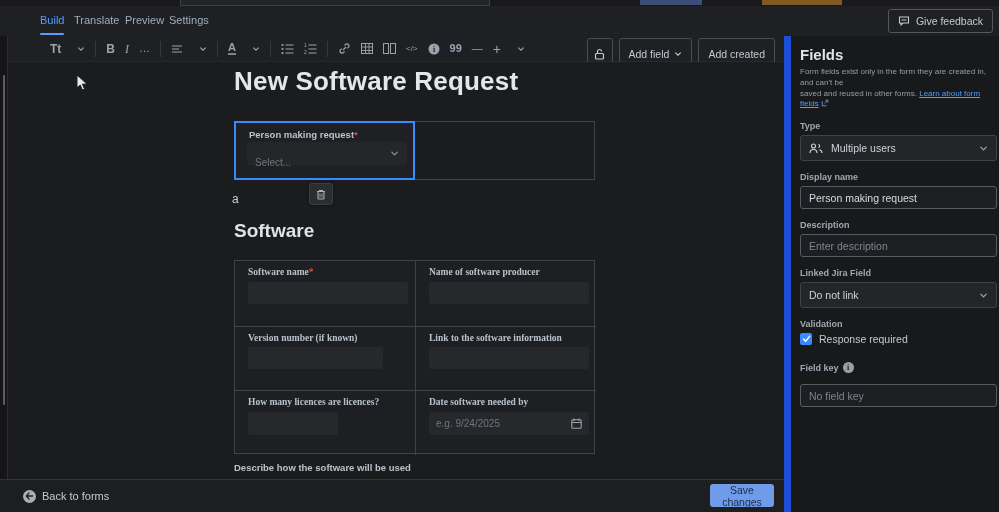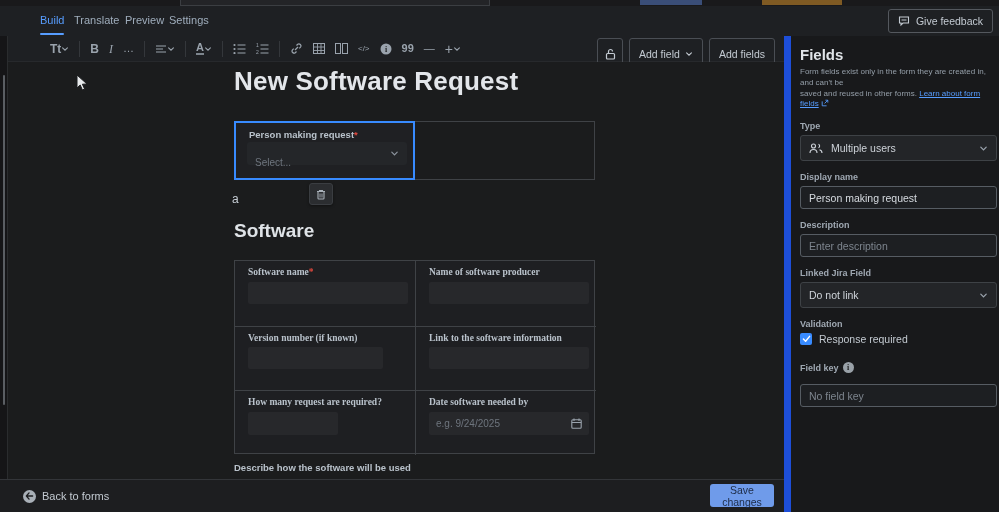--- a/index.html
+++ b/index.html
@@ -21,21 +21,21 @@
   .tab { position:absolute; top:8px; font-size:11px; color:#9fadbc; cursor:default; }
   .tab.active { color:#579dff; }
   .tab-underline { position:absolute; top:27px; height:2px; background:#579dff; border-radius:1px; }
   #give-feedback { position:absolute; right:6px; top:3px; height:24px; padding:0 9px; display:flex; align-items:center; gap:6px;
     border:1px solid #54585e; border-radius:3px; background:transparent; color:#c3cad2; font-size:10.5px; }
 
   
   #toolbar { left:8px; top:36px; width:776px; height:26px; background:#1e2023; display:flex; align-items:center; padding-left:32px; border-bottom:1px solid #27292c; }
   .tgroup { display:flex; align-items:center; gap:10px; padding:0 10px; border-right:1px solid #34373b; height:16px; }
   .tgroup:last-child { border-right:none; }
-  .ticon { color:#9aa3ad; font-size:11px; line-height:1; display:flex; align-items:center; gap:0; }
+  .ticon { color:#9aa3ad; font-size:11px; line-height:1; display:flex; align-items:center; gap:16px; }
   .ticon svg { display:block; }
   .tt { font-size:12px; font-weight:bold; }
   .bold-g { font-weight:bold; font-size:12px; }
   .italic-g { font-style:italic; font-family:"Liberation Serif", serif; font-size:12px; }
   .quote-g { font-weight:bold; font-size:11px; }
   .a-color { font-size:11px; font-weight:bold; border-bottom:2px solid #7d858d; padding-bottom:0px; }
   #toolbar-right { position:absolute; right:224px; top:38px; display:flex; gap:6px; align-items:center; }
   .tbtn { height:32px; display:flex; align-items:center; gap:5px; padding:0 9px; border:1px solid #4a4e54; border-radius:3px; background:transparent; color:#c3cad2; font-size:10.5px; }
   .tbtn.icononly { width:26px; justify-content:center; padding:0; }
 
@@ -217,21 +217,21 @@
         <path d="M3.5 5.5 V3.5 a2 2 0 0 1 4 0" fill="none" stroke="#c3cad2" stroke-width="1.2"></path>
       </svg>
   </button>
   <button class="tbtn">
     <span>Add field</span>
     <svg width="8" height="8" viewBox="0 0 10 10">
         <path d="M2 3.5 L5 6.5 L8 3.5" stroke="#c3cad2" fill="none" stroke-width="1.4" stroke-linecap="round"></path>
       </svg>
   </button>
   <button class="tbtn">
-    <span>Add fields</span>
+    <span>Add created</span>
   </button>
 </div>
 
 <div id="gutter" class="abs"></div>
 <div id="scrollthumb" class="abs"></div>
 
 <div id="canvas" class="abs">
   <div id="form-title" class="abs">New Software Request</div>
 
   <div id="row1" class="abs frow"></div>
@@ -274,21 +274,21 @@
     </div>
     <div class="gcell" style="left:0;top:66px;width:180px;height:63px">
       <span class="cell-label">Version number (if known)</span>
       <input class="ginput" style="left: 13px; top: 20px; width: 135px; height: 22px;">
     </div>
     <div class="gcell" style="left:181px;top:66px;width:180px;height:63px">
       <span class="cell-label">Link to the software information</span>
       <input class="ginput" style="left: 13px; top: 20px; width: 160px; height: 22px;">
     </div>
     <div class="gcell" style="left:0;top:130px;width:180px;height:64px">
-      <span class="cell-label">How many request are required?</span>
+      <span class="cell-label">How many licences are licences?</span>
       <input class="ginput" style="left: 13px; top: 21px; width: 90px; height: 23px;">
     </div>
     <div class="gcell" style="left:181px;top:130px;width:180px;height:64px">
       <span class="cell-label">Date software needed by</span>
       <div id="date-wrap">
         <span class="ph">e.g. 9/24/2025</span>
         <svg width="11" height="11" viewBox="0 0 11 11">
             <rect x="0.8" y="1.8" width="9.4" height="8.4" rx="1" fill="none" stroke="#9aa3ad" stroke-width="1.1"></rect>
             <path d="M3 0.5 v2.5 M8 0.5 v2.5 M0.8 4.5 h9.4" stroke="#9aa3ad" stroke-width="1.1"></path>
           </svg>

